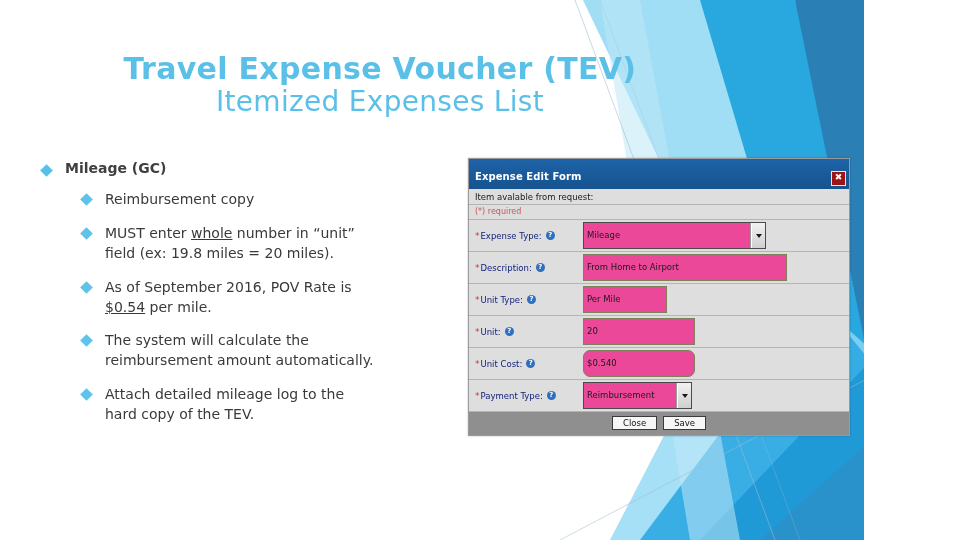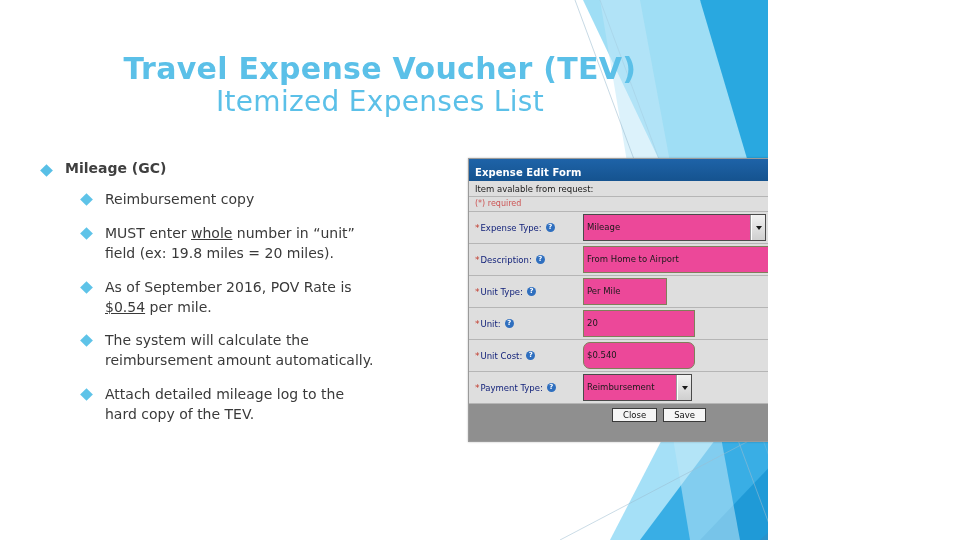--- a/index.html
+++ b/index.html
@@ -8,21 +8,21 @@
   }
   body {
     width: 960px;
     height: 540px;
     overflow: hidden;
     font-family: "DejaVu Sans", sans-serif;
     background: #ffffff;
   }
   #slide {
     position: relative;
-    width: 768px;
+    width: 864px;
     height: 540px;
     background: #ffffff;
     overflow: hidden;
   }
   
   #bg {
     position: absolute;
     inset: 0;
     width: 960px;
     height: 540px;
@@ -112,23 +112,22 @@
     background: #ffffff;
     border: 1px solid #9a9a9a;
     box-shadow: 0 0 2px rgba(0,0,0,0.25);
     font-family: "DejaVu Sans", sans-serif;
   }
   .fd-titlebar {
     height: 18px;
     background: #1a5c9e;
     background: linear-gradient(#1e63a8, #15538f);
     display: flex;
-    align-items: center;
     justify-content: space-between;
-    padding: 4px 3px 0 6px;
+    padding: 12px 3px 0 6px;
   }
   .fd-title {
     color: #ffffff;
     font-size: 10px;
     font-weight: bold;
     letter-spacing: 0.1px;
   }
   .fd-close {
     width: 13px;
     height: 13px;
@@ -235,21 +234,21 @@
   }
   .dd-arrow .caret {
     width: 0;
     height: 0;
     border-left: 3px solid transparent;
     border-right: 3px solid transparent;
     border-top: 4px solid #1a1a1a;
   }
   .fd-footer {
     background: #8f8f8f;
-    padding: 4px 0 19px 0;
+    padding: 4px 0 5px 0;
     display: flex;
     justify-content: center;
     gap: 6px;
   }
   .fd-btn {
     background: #f6f6f6;
     border: 1px solid #3a3a3a;
     font-size: 8.5px;
     color: #111;
     padding: 1px 10px;

